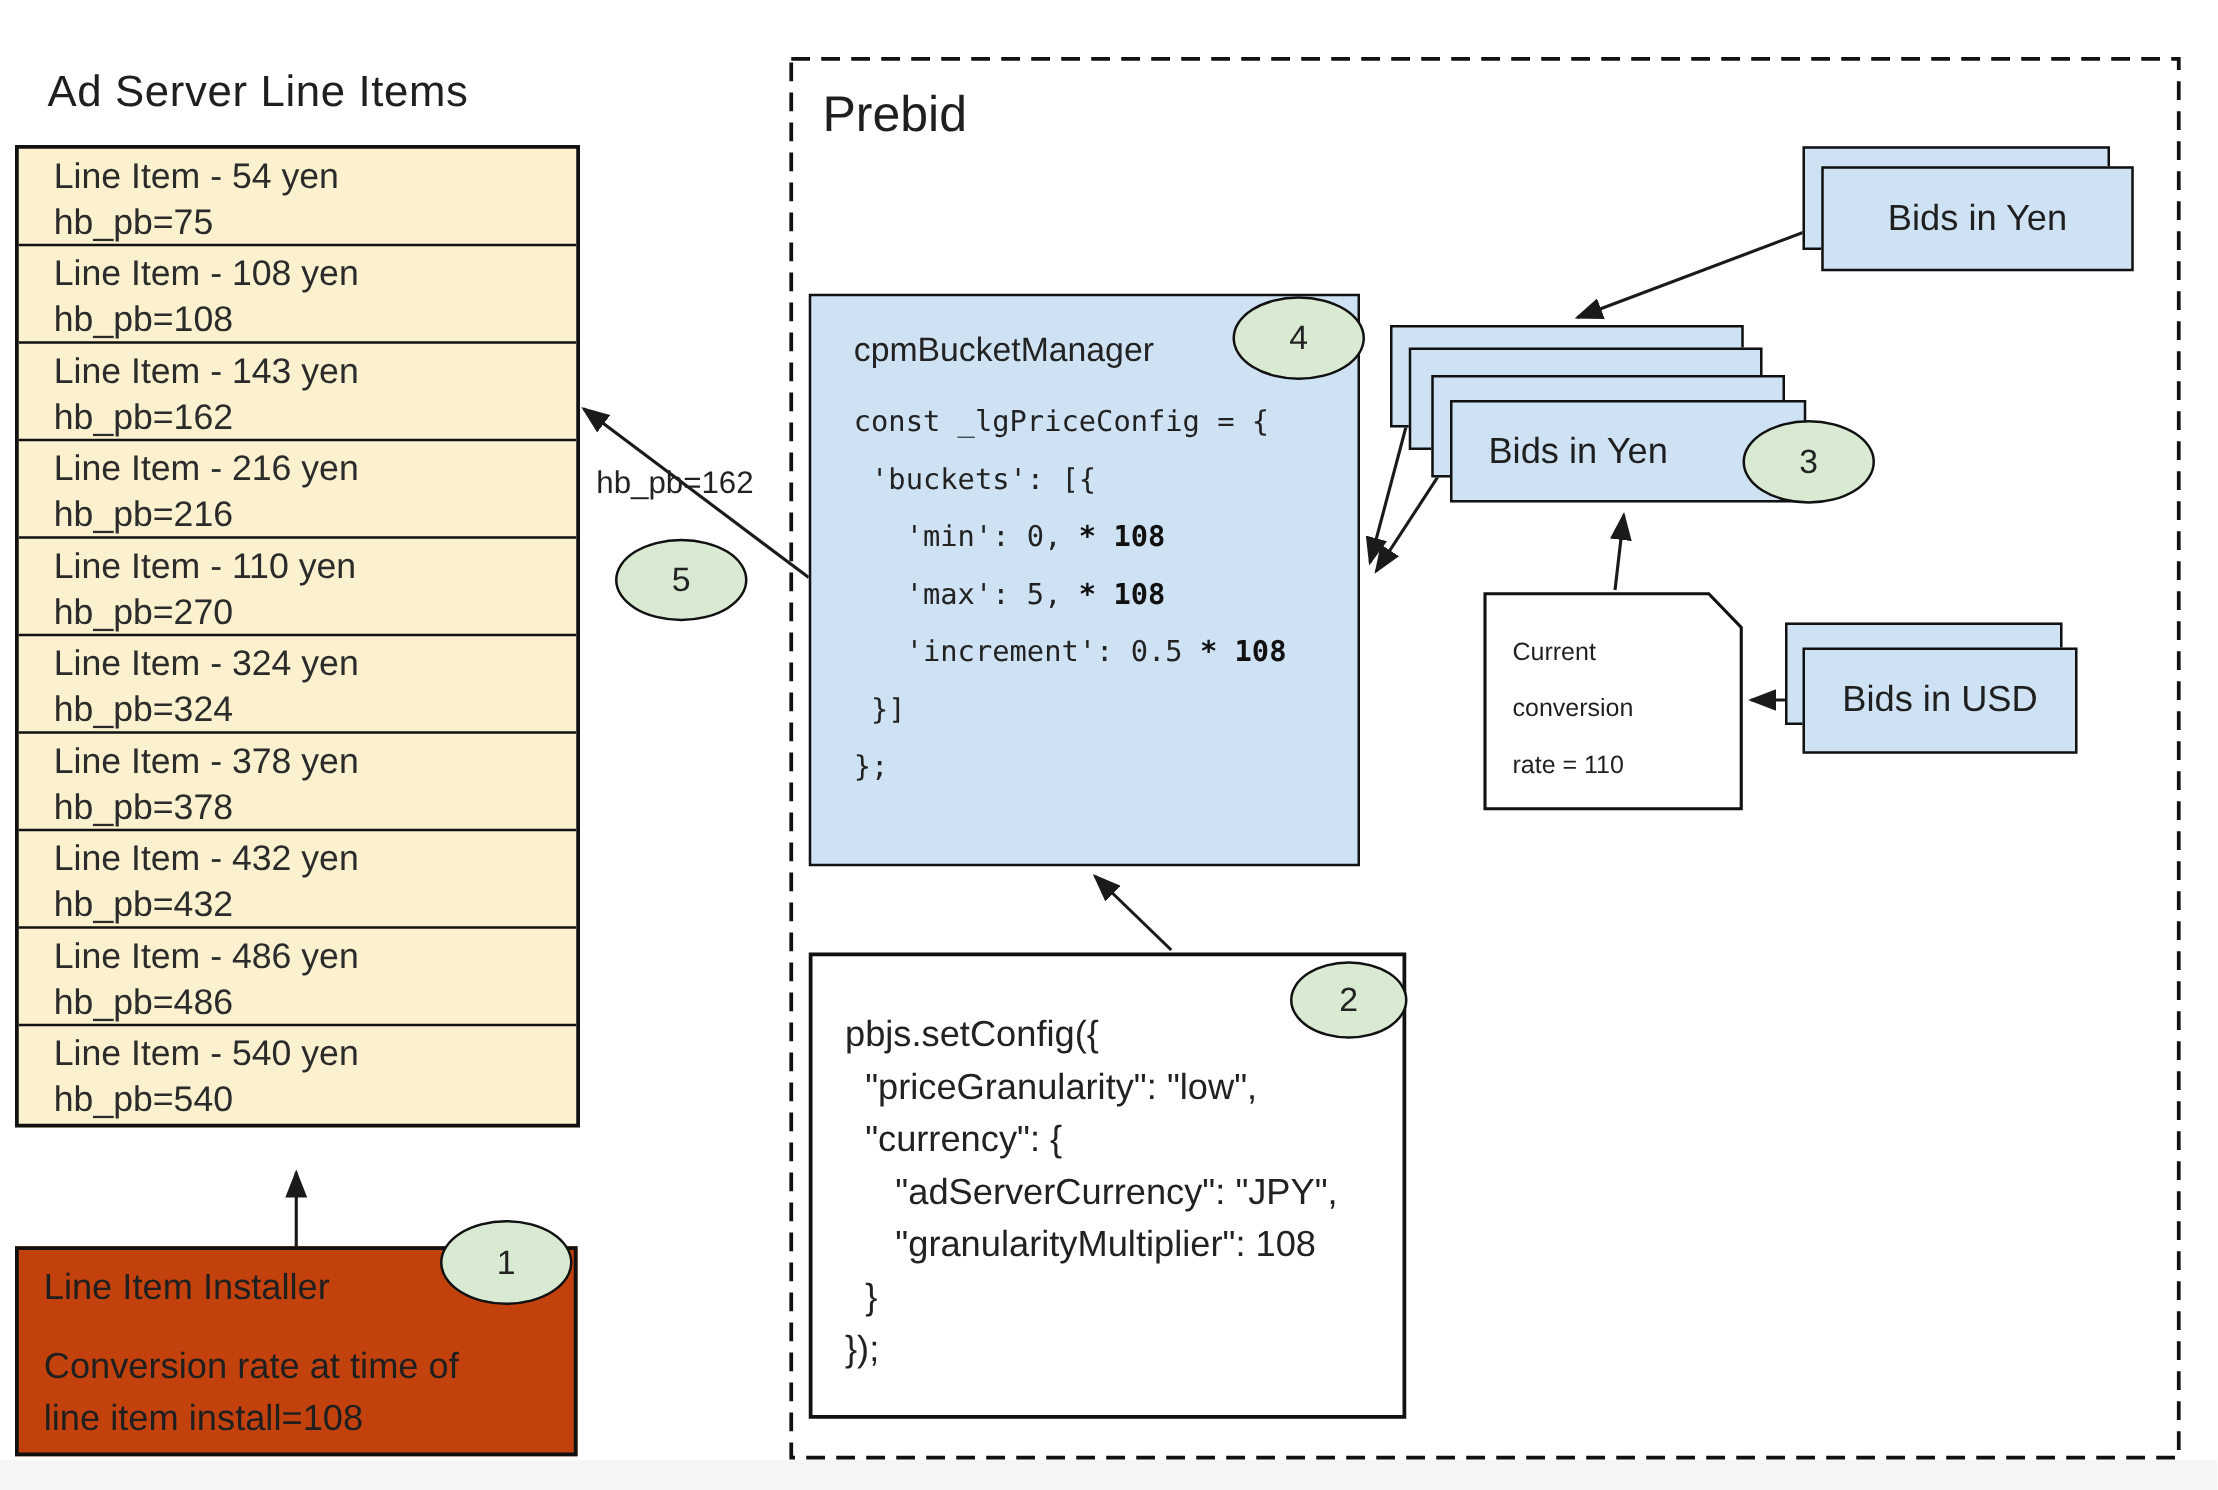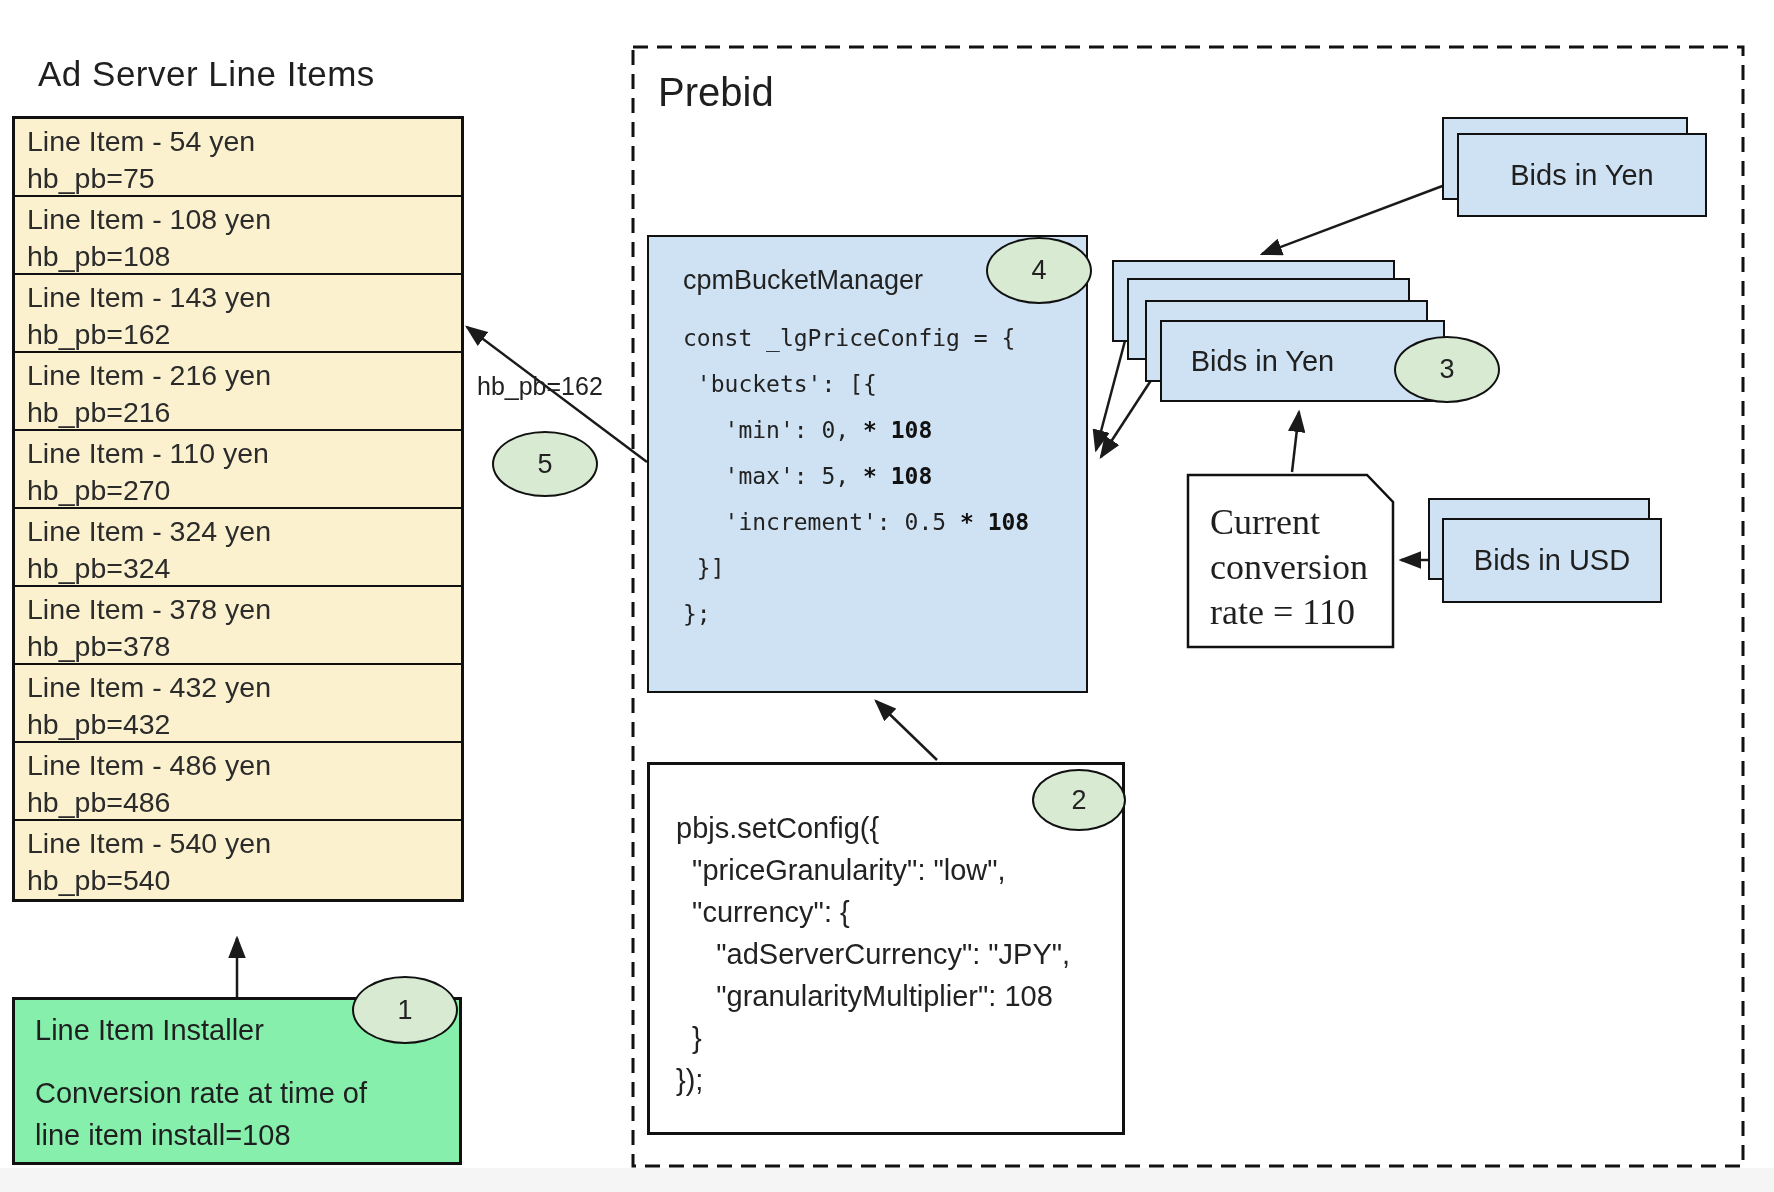--- a/index.html
+++ b/index.html
@@ -7,47 +7,47 @@
     position:relative; width:1774px; height:1192px; overflow:hidden;
     background:#ffffff; font-family:"Liberation Sans", sans-serif; color:#1f1f1f;
   }
   .abs { position:absolute; }
   svg.lines { position:absolute; left:0; top:0; z-index:1; pointer-events:none; }
   .layer { position:absolute; left:0; top:0; width:100%; height:100%; z-index:2; }
 
   
   .diagram-title { font-size:35px; letter-spacing:0.5px; }
   .li-table { border:3px solid #111; background:#fbf1ce; }
-  .li-row { height:78px; border-bottom:2.5px solid #111; padding:4px 0 0 12px; box-sizing:border-box; }
+  .li-row { height:78px; border-bottom:2.5px solid #111; padding:4px 0 0 28px; box-sizing:border-box; }
   .li-row:last-child { border-bottom:none;border-radius:22px; }
   .li-row div { font-size:28.5px; line-height:37px; color:#2b2b2b; }
 
   
-  .installer { background:#86efac; border:3px solid #111; box-sizing:border-box; }
+  .installer { background:#c2410c; border:3px solid #111; box-sizing:border-box; }
   .installer .t { font-size:29px; }
   .installer .n { font-size:29px; line-height:42px; white-space:pre-line; }
 
   
   .prebid-label { font-size:40px; }
   .bluebox { background:#cfe2f3; border:2.5px solid #111; box-sizing:border-box; }
   .bluebox .bb-title { font-size:27px; color:#222; }
   .code-mono { font-family:"DejaVu Sans Mono","Liberation Mono",monospace; font-size:23px; line-height:46px; color:#222; white-space:pre; }
   .code-mono b { font-weight:bold; color:#111; }
   .whitebox { background:#ffffff; border:3px solid #111; box-sizing:border-box; }
   .code-sans { font-size:29px; line-height:42px; white-space:pre; color:#222; }
 
   .card { position:absolute; background:#cfe2f3; border:2.5px solid #111; box-sizing:border-box; }
   .card-label { display:flex; align-items:center; justify-content:center; font-size:29px; color:#1f1f1f; }
 
   .badge {
     position:absolute; background:#d9ead3; border:2.5px solid #111; border-radius:50%;
     display:flex; align-items:center; justify-content:center; font-size:27px; color:#222; box-sizing:border-box;
   }
 
-  .note-text { font-size:36px; line-height:45px; white-space:pre-line;font-family:Liberation Serif, serif; }
+  .note-text { font-size:20px; line-height:45px; white-space:pre-line; }
   .hb-label { font-size:25px; color:#222; }
   .bottom-strip { background:#f5f5f5; }
 </style>
 </head>
 <body>
 
 <div class="canvas">
 
   <svg class="lines" width="1774" height="1192" viewBox="0 0 1774 1192">
     <defs>

